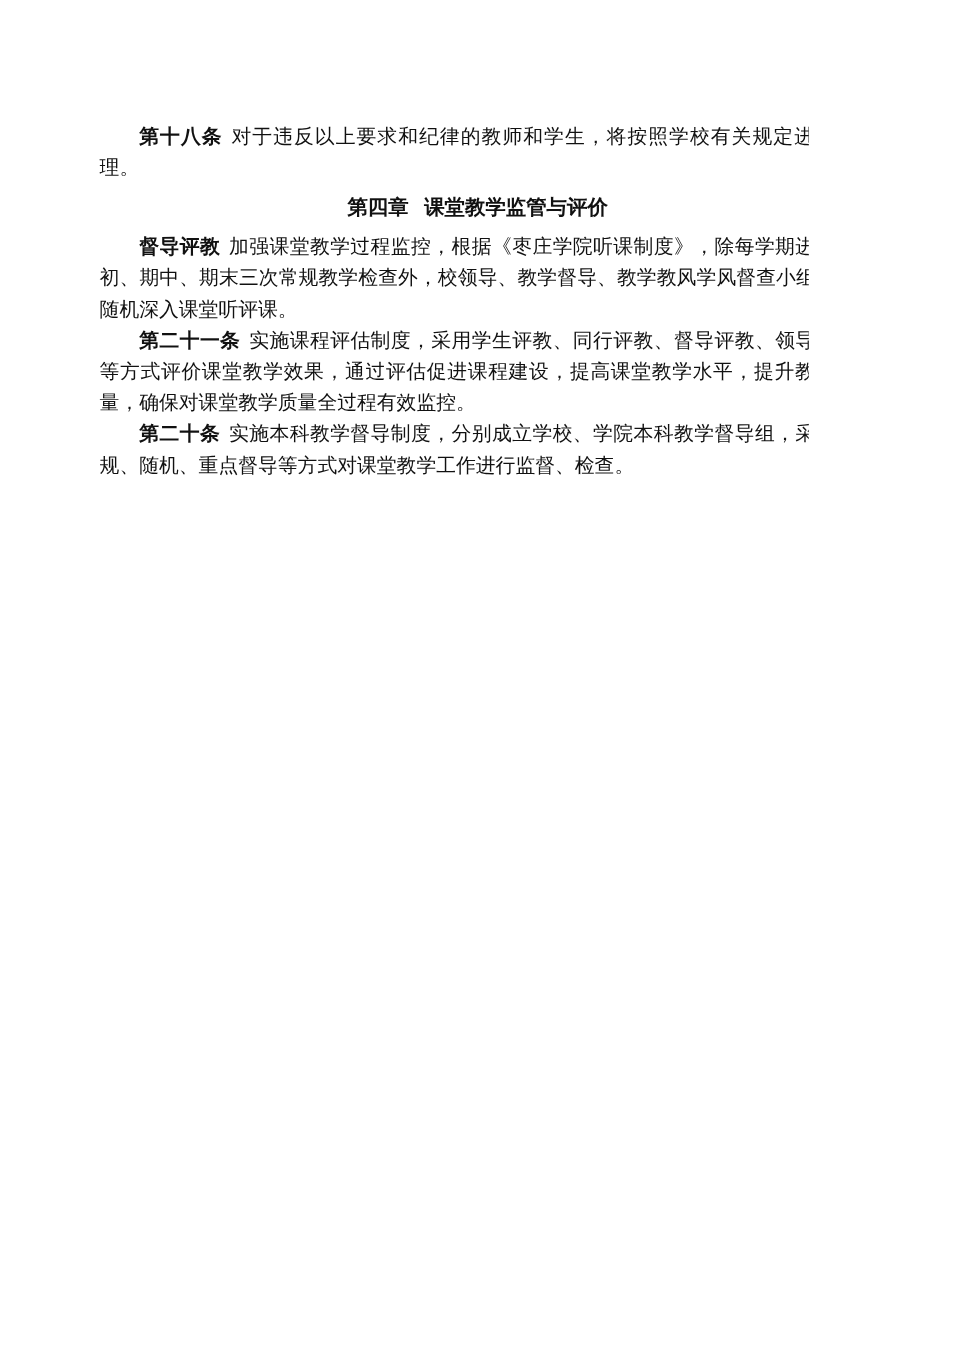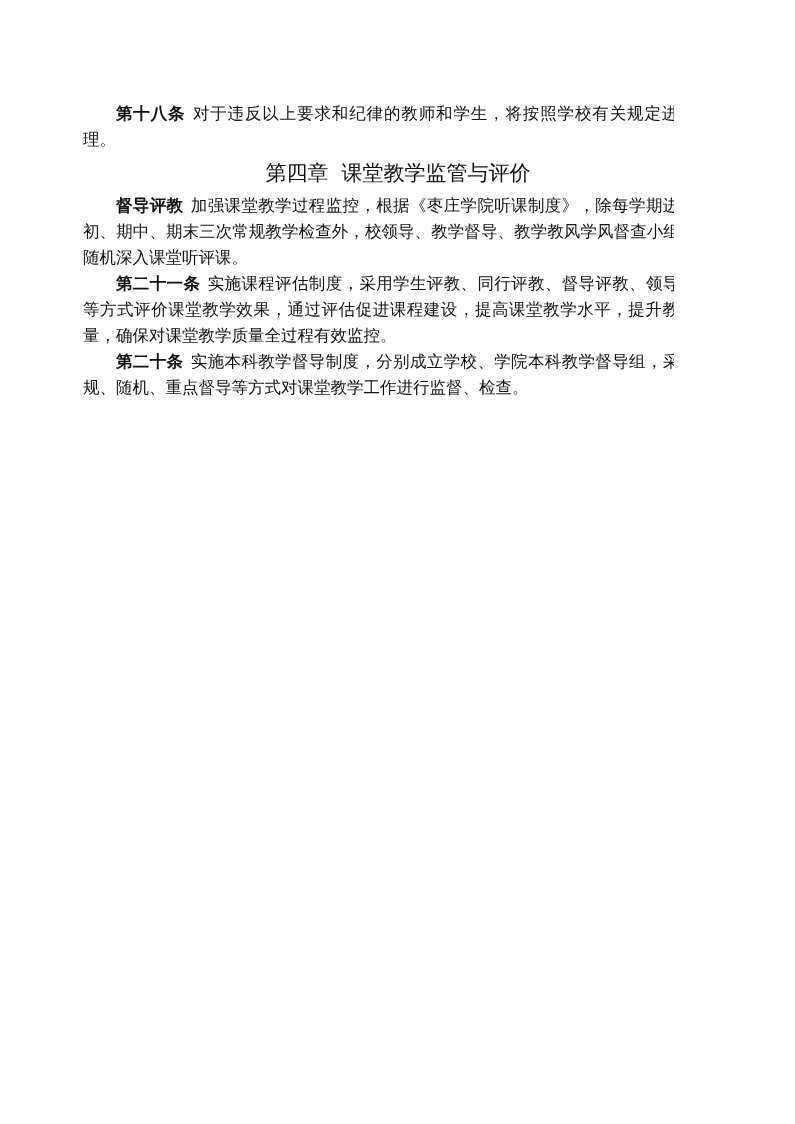--- a/index.html
+++ b/index.html
@@ -27,22 +27,22 @@
   }
   .para {
     margin: 0;
     text-indent: 2em;
   }
   .art-num {
     font-weight: bold;
     margin-right: 0.45em;
   }
   .chapter {
-    font-size: 21px;
-    font-weight: normal;
+    font-size: 17px;
+    font-weight: bold;
     text-align: center;
     text-indent: 0;
     line-height: 26px;
     margin: 7px 0;
     word-spacing: 9px; 
   }
   .ch-num {
     margin-right: 13px;
   }
   .page-number {

